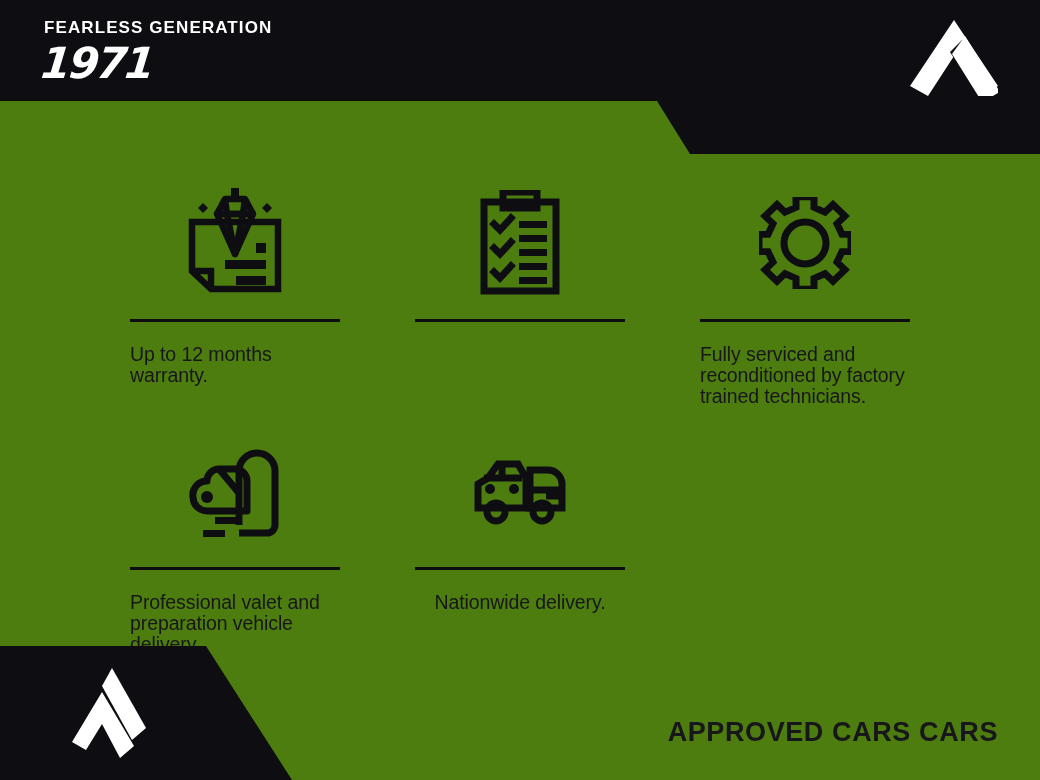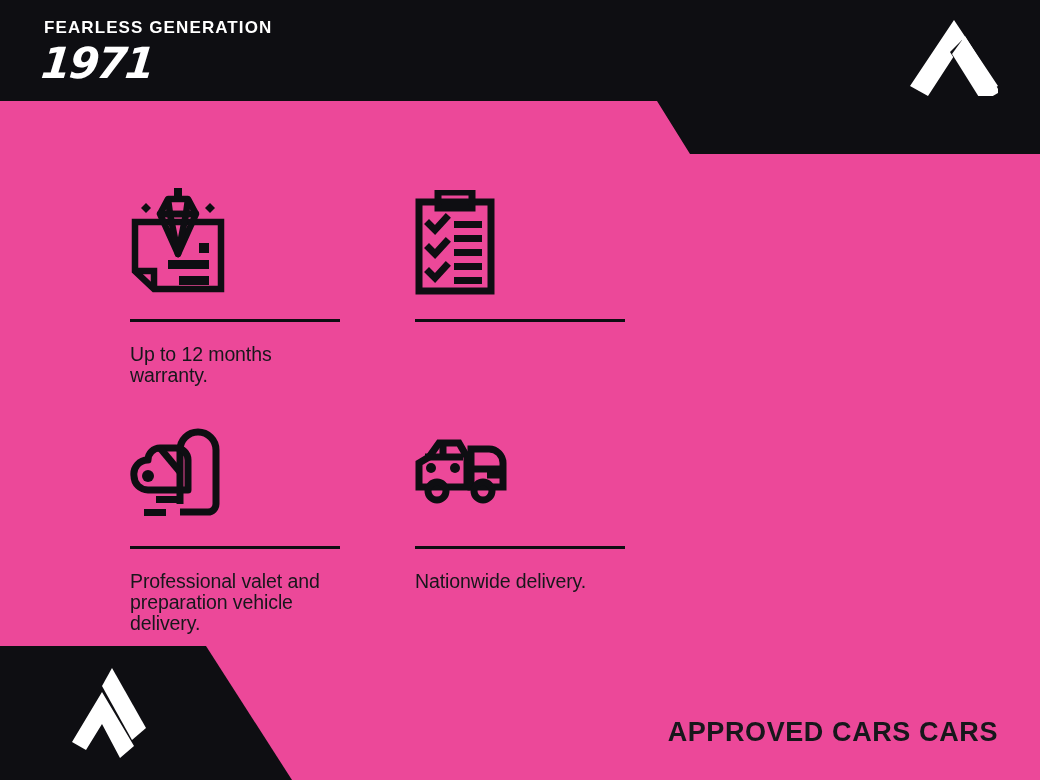--- a/index.html
+++ b/index.html
@@ -7,21 +7,21 @@
     width: 1040px;
     height: 780px;
     overflow: hidden;
     background: #ffffff;
     font-family: "Liberation Sans", sans-serif;
   }
   .page {
     position: relative;
     width: 1040px;
     height: 780px;
-    background: #ec4899;
+    background: #4d7c0f;
     overflow: hidden;
   }
 
   
   .header {
     position: absolute;
     top: 0; left: 0;
     width: 1040px;
     height: 154px;
     background: #0e0e12;
@@ -87,20 +87,21 @@
     display: flex;
     align-items: flex-start;
   }
   .feature-row.row-2 { margin-top: 26px; }
 
   .feature {
     width: 210px;
     margin-right: 75px;
     display: flex;
     flex-direction: column;
+    align-items: center;
   }
   .feature:last-child { margin-right: 0; }
   .feature.empty { visibility: hidden; }
 
   .icon-box {
     height: 115px;
     display: flex;
     align-items: center;
     justify-content: flex-start;
   }
@@ -222,20 +223,30 @@
             <g fill="none" stroke="#0e0e12" stroke-width="7" stroke-linecap="square" stroke-linejoin="miter">
               <polyline points="14,34 20,40 31,28"></polyline>
               <polyline points="14,58 20,64 31,52"></polyline>
               <polyline points="14,82 20,88 31,76"></polyline>
             </g>
           </svg>
         </div>
         <div class="divider"></div>
       </div>
 
+      <div class="feature">
+        <div class="icon-box">
+          <svg width="92" height="92" viewBox="0 0 92 92" xmlns="http://www.w3.org/2000/svg">
+            <path fill="none" stroke="#0e0e12" stroke-width="7" stroke-linejoin="miter" d="M37 4 H55 V15 L66 20 L74 12 L86 24 L78 32 L83 43 H92 V61 H83 L78 72 L86 80 L74 92 L66 84 L55 89 V100 H37 V89 L26 84 L18 92 L6 80 L14 72 L9 61 H0 V43 H9 L14 32 L6 24 L18 12 L26 20 L37 15 Z" transform="translate(0,-4) scale(1,0.96)"></path>
+            <circle cx="46" cy="46" r="21" fill="none" stroke="#0e0e12" stroke-width="7"></circle>
+          </svg>
+        </div>
+        <div class="divider"></div>
+        <div class="feature-text">Fully serviced and reconditioned by factory trained technicians.</div>
+      </div>
 
     </div>
 
     <div class="feature-row row-2">
 
       <div class="feature">
         <div class="icon-box">
           <svg width="92" height="100" viewBox="0 0 92 100" xmlns="http://www.w3.org/2000/svg">
             <g fill="none" stroke="#0e0e12" stroke-width="7" stroke-linejoin="round" stroke-linecap="butt">
               <path d="M62 84 V30 a18 18 0 0 1 36 0 V84 a8 8 0 0 1 -8 8 H62" transform="translate(-12,0)"></path>

